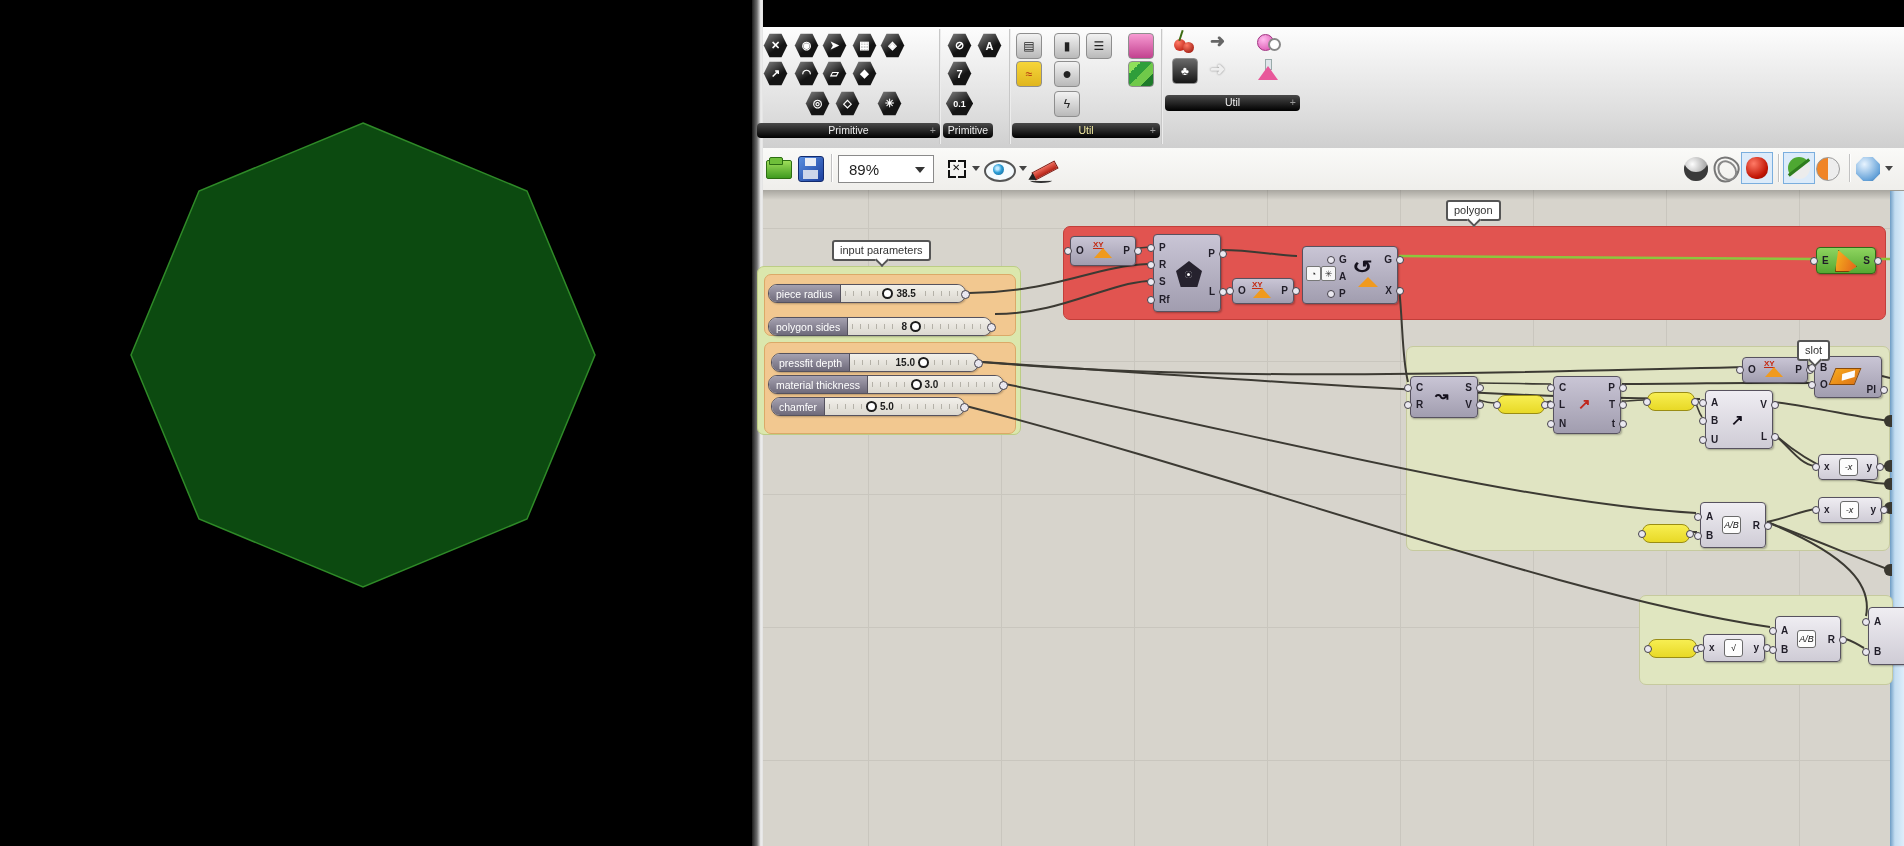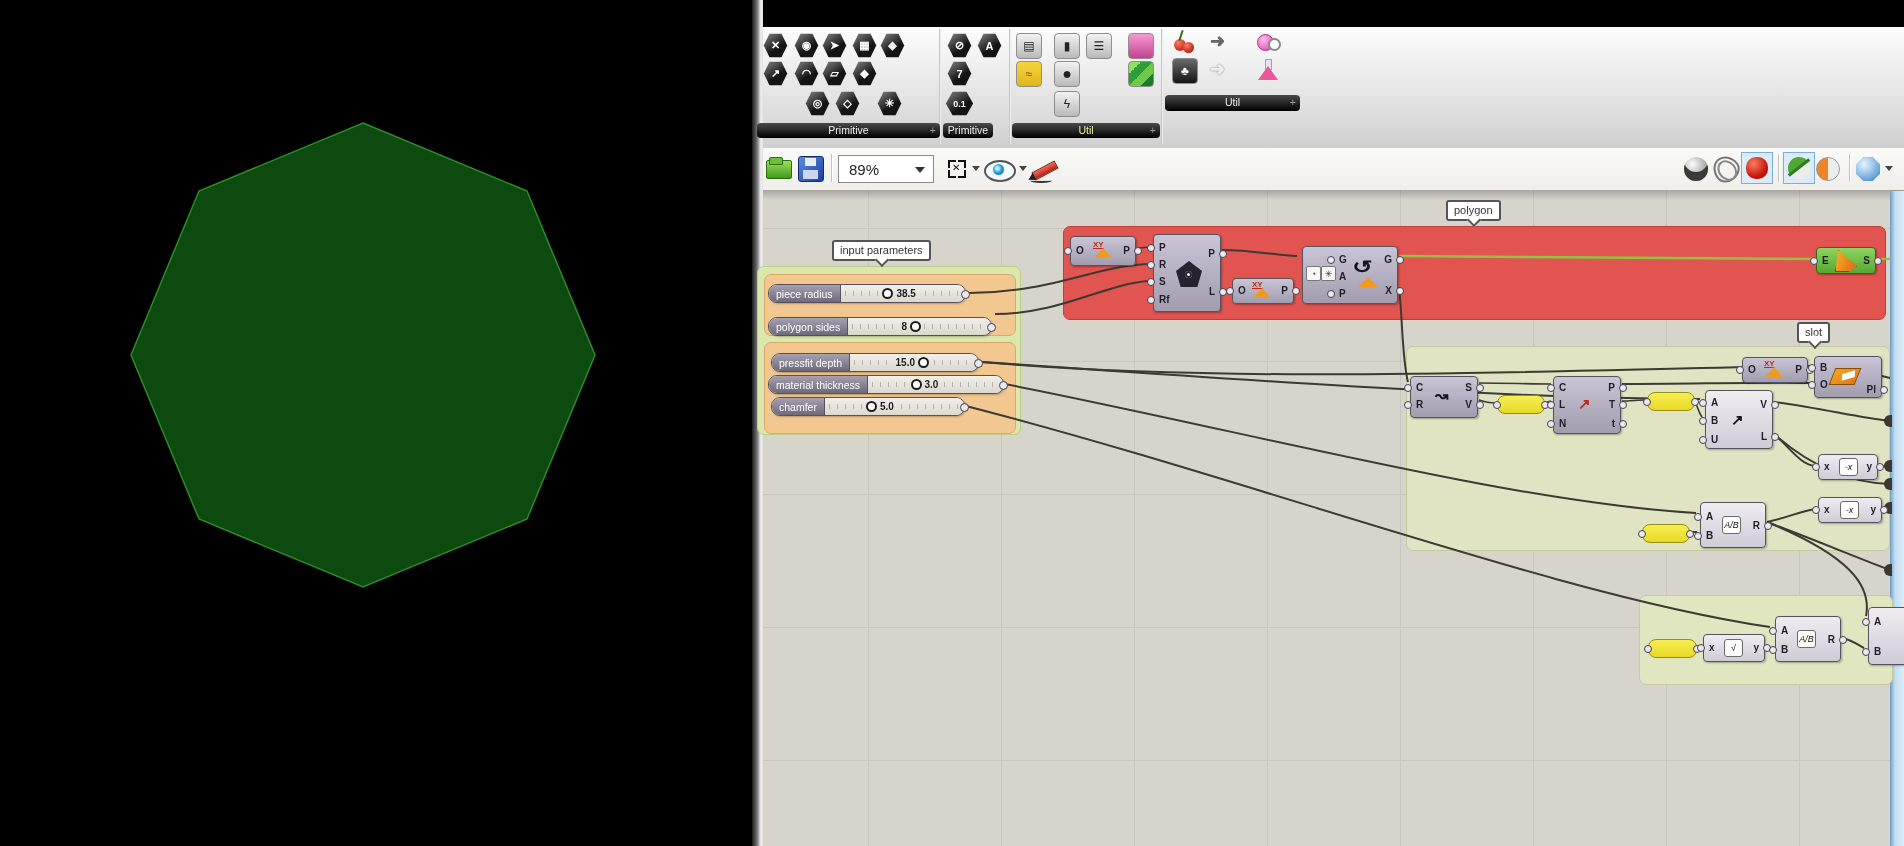--- a/index.html
+++ b/index.html
@@ -391,21 +391,21 @@
     <path class="wire" d="M1767,522 C1820,542 1858,558 1890,570"></path>
     <path class="wire" d="M1767,522 C1850,556 1872,586 1866,616"></path>
     <path class="wire" d="M1881,508 L1890,508"></path>
     <path class="wire" d="M1696,647 L1702,647"></path>
     <path class="wire thin" d="M1764,647 C1767,648 1769,648 1772,648"></path>
     <path class="wire" d="M1842,638 C1852,640 1858,645 1864,648"></path>
   </svg>
 
   <div class="tip" style="left:832px;top:240px">input parameters</div>
   <div class="tip" style="left:1446px;top:200px">polygon</div>
-  <div class="tip" style="left:1797px;top:322px">slot</div>
+  <div class="tip" style="left:1797px;top:340px">slot</div>
 
   <div class="slider" style="left:768px;top:284px;width:196px">
     <div class="slabel">piece radius</div>
     <div class="strack">
       <span class="sval" style="left:32%">
           <i class="knob"></i>
           <b>38.5</b>
         </span>
     </div>
       <span class="sout"></span>

